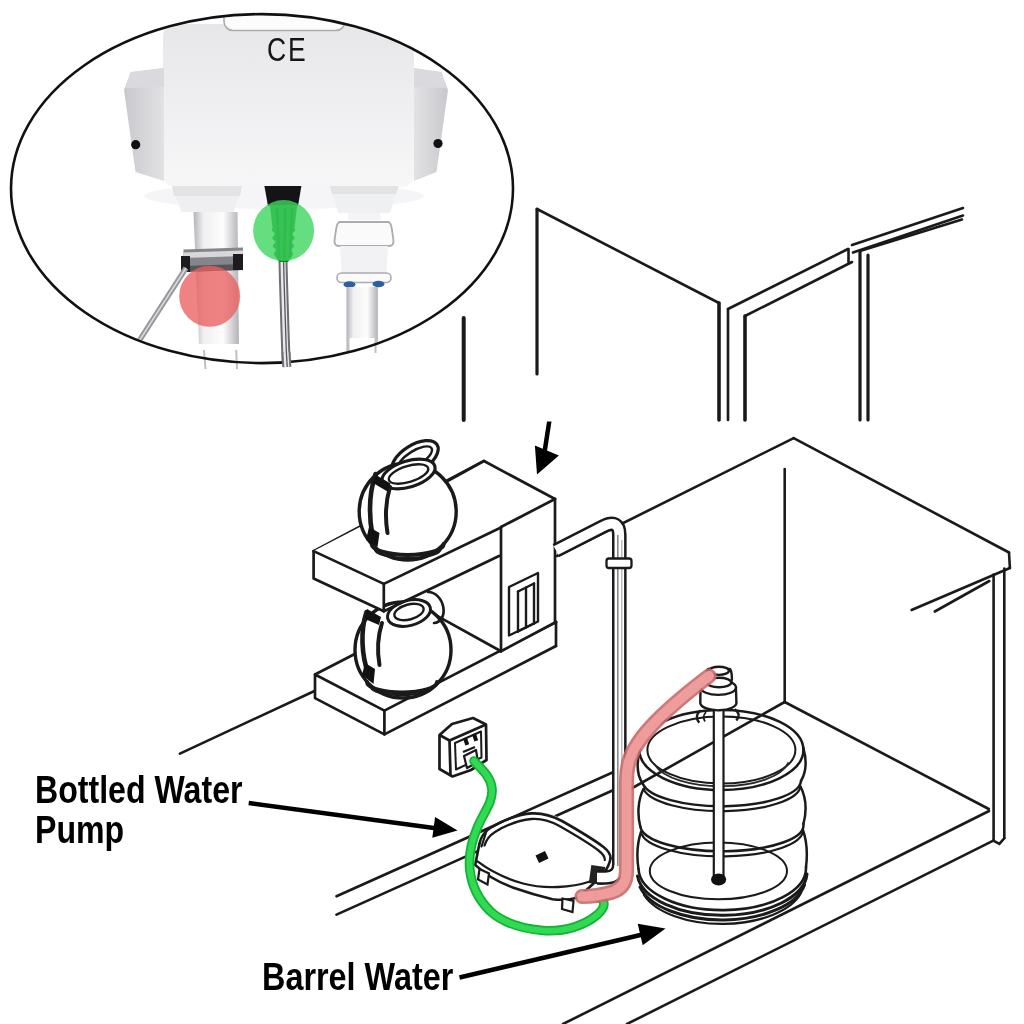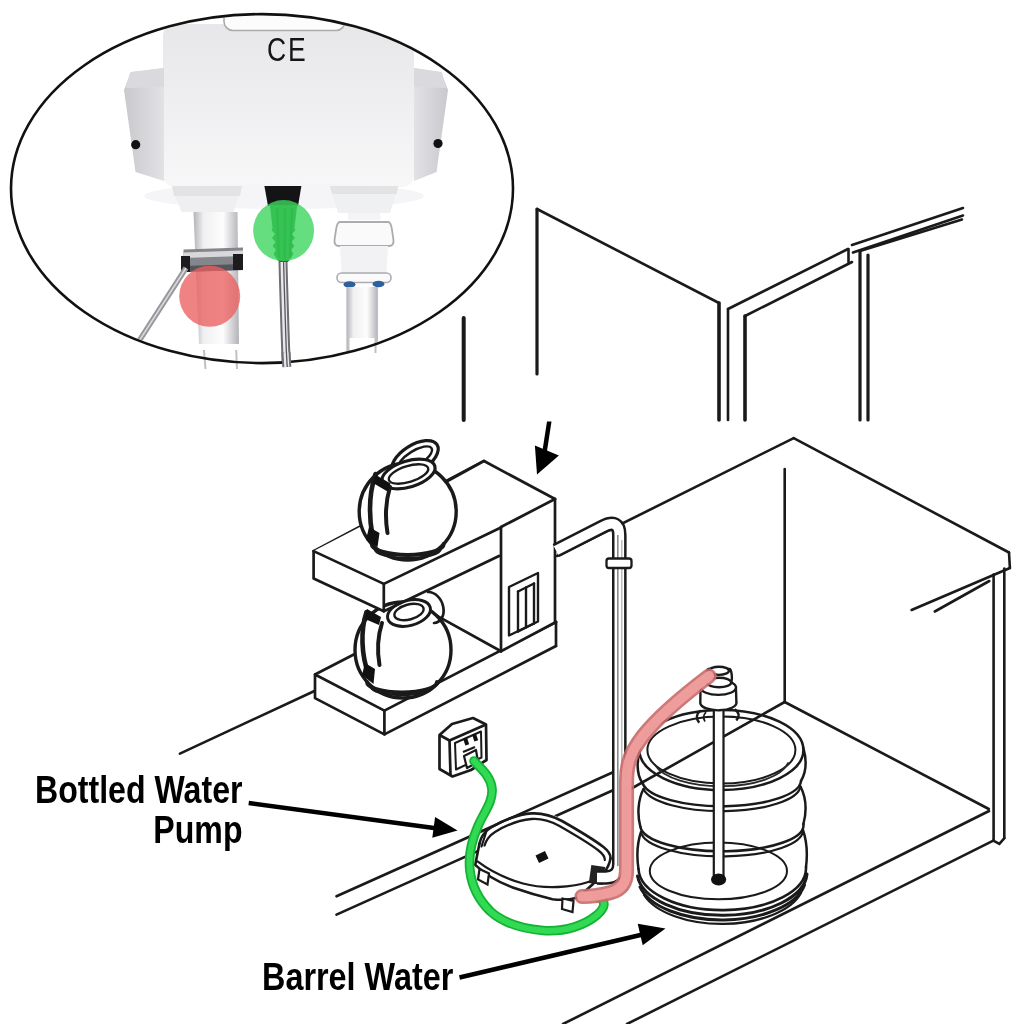--- a/index.html
+++ b/index.html
@@ -1,16 +1,16 @@
 <!DOCTYPE html>
 <html><head>
 <meta charset="utf-8">
 <style>
   html,body{margin:0;padding:0;background:#fff;}
-  .page{position:relative;width:1024px;height:1024px;background:#fff;overflow:hidden;font-family:"Liberation Sans",sans-serif;text-align:right;}
+  .page{position:relative;width:1024px;height:1024px;background:#fff;overflow:hidden;font-family:"Liberation Sans",sans-serif;}
   svg{position:absolute;top:0;left:0;}
   .lbl{position:absolute;font-family:"Liberation Sans",sans-serif;font-weight:bold;color:#000;}
 </style>
 </head>
 <body>
 <div class="page">
 <svg width="1024" height="1024" viewBox="0 0 1024 1024">
 <defs>
   <linearGradient id="gbody" x1="0" y1="0" x2="0" y2="1">
     <stop offset="0" stop-color="#e7e7e9"></stop>

